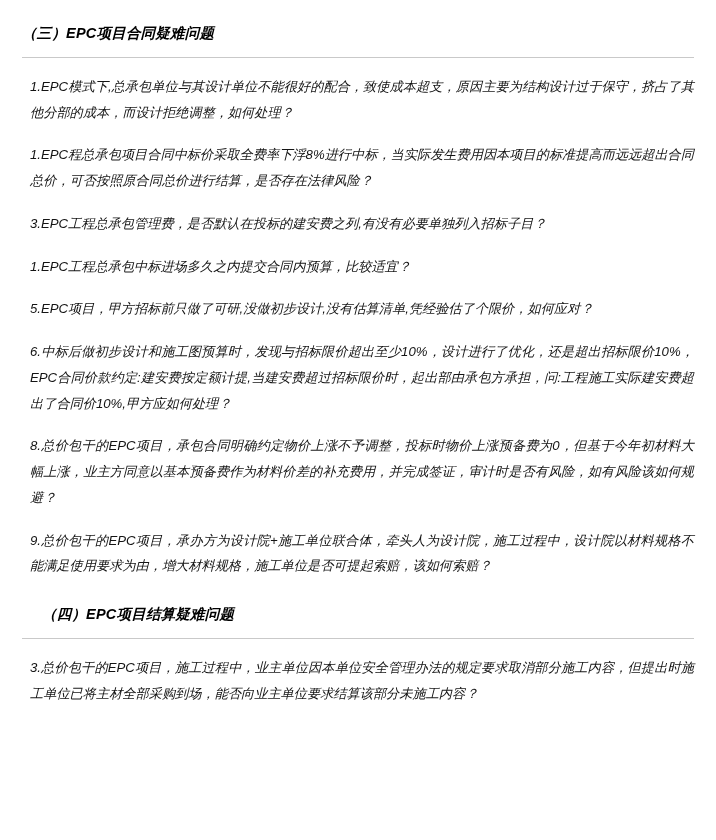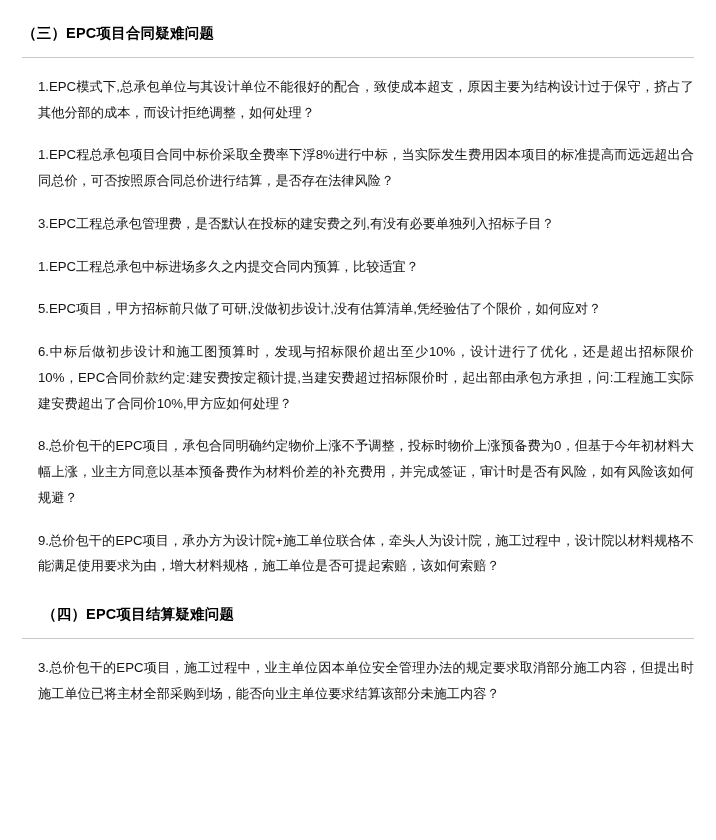--- a/index.html
+++ b/index.html
@@ -10,20 +10,21 @@
     width: 716px;
     min-height: 840px;
     background: #ffffff;
     font-family: "Liberation Sans", "DejaVu Sans", sans-serif;
     color: #1a1a1a;
   }
   .page {
     width: 716px;
     box-sizing: border-box;
     padding: 18px 22px 10px 22px;
+    font-style: italic;
   }
   .section-heading {
     font-size: 14.5px;
     font-weight: bold;
     color: #000000;
     margin: 6px 0 14px 0;
     letter-spacing: 0.2px;
   }
   .section-heading.second {
     margin-top: 26px;
@@ -31,21 +32,21 @@
   }
   .hr {
     border: none;
     border-top: 1px solid #c9c9c9;
     margin: 10px 0 16px 0;
   }
   .para {
     font-size: 13.2px;
     line-height: 1.95;
     color: #141414;
-    margin: 0 0 17px 16px;
+    margin: 0 0 17px 8px;
     text-align: justify;
     text-justify: inter-ideograph;
     word-break: break-word;
   }
   .para:last-child {
     margin-bottom: 0;
   }
 </style>
 </head>
 <body>

